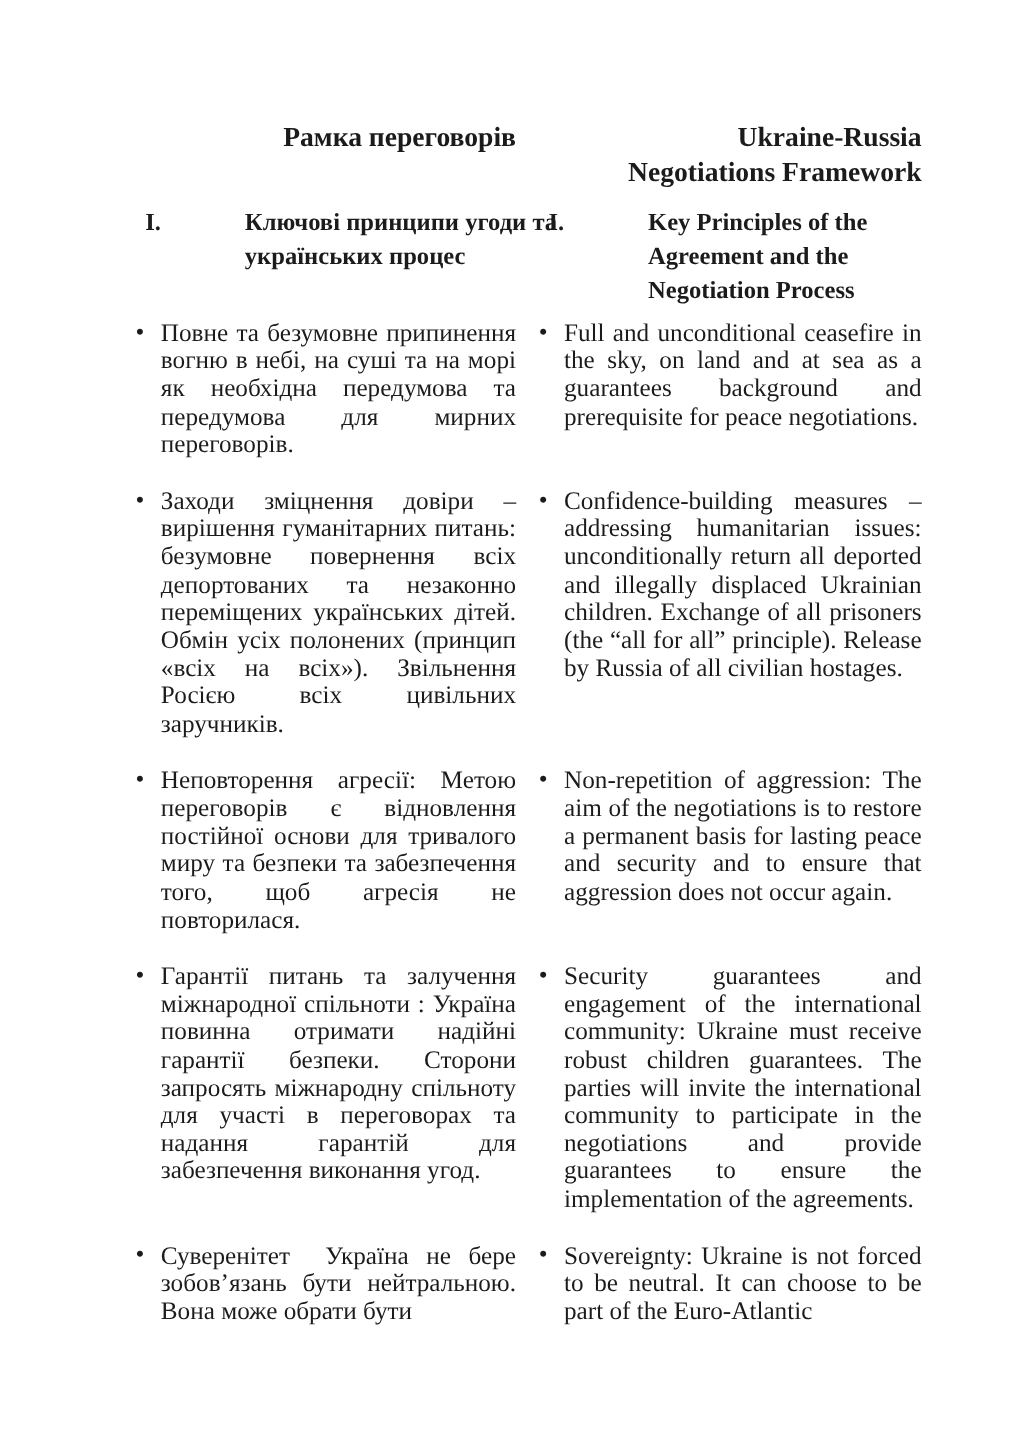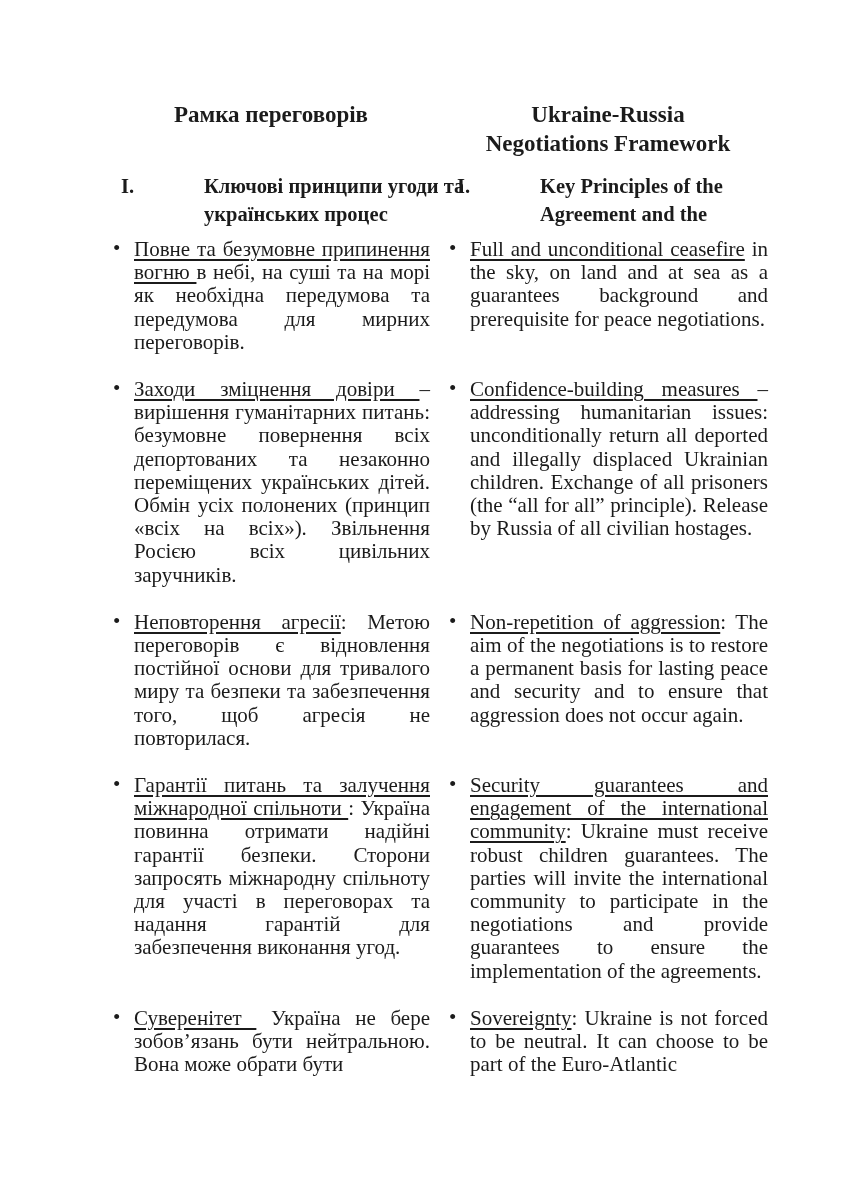--- a/index.html
+++ b/index.html
@@ -20,21 +20,21 @@
   }
   .row {
     display: grid;
     grid-template-columns: 318px 320px;
     column-gap: 18px;
   }
   .title {
     font-size: 23px;
     line-height: 29px;
     font-weight: 700;
-    text-align: center;
+    text-align: right;
   }
   .title-line { white-space: nowrap; }
   .heading-row { margin-top: 14px; }
   .heading {
     display: flex;
     font-weight: 700;
     font-size: 20.5px;
     line-height: 28px;
   }
   .numeral {
@@ -52,21 +52,20 @@
     font-size: 21px;
     line-height: 23.2px;
     text-align: justify;
   }
   .marker {
     position: absolute;
     left: 1px;
     top: -1px;
   }
   .lead {
-    text-decoration: underline;
     text-underline-offset: 3px;
     text-decoration-thickness: 1.5px;
   }
 </style>
 </head>
 <body>
 
 <div class="page">
   <div class="content">
 
@@ -86,20 +85,21 @@
         <span class="heading-text">
           <div class="heading-line">Ключові принципи угоди та</div>
           <div class="heading-line">українських процес</div>
         </span>
       </div>
       <div class="heading">
         <span class="numeral">I.</span>
         <span class="heading-text">
           <div class="heading-line">Key Principles of the</div>
           <div class="heading-line">Agreement and the</div>
+          <div class="heading-line">Negotiation Process</div>
         </span>
       </div>
     </div>
 
     <div class="row brow brow-first">
       <div class="bullet">
         <span class="marker">•</span>
         <span class="lead">Повне та безумовне припинення вогню </span><span class="rest">в небі, на суші та на морі як необхідна передумова та передумова для мирних переговорів.</span>
       </div>
       <div class="bullet">

